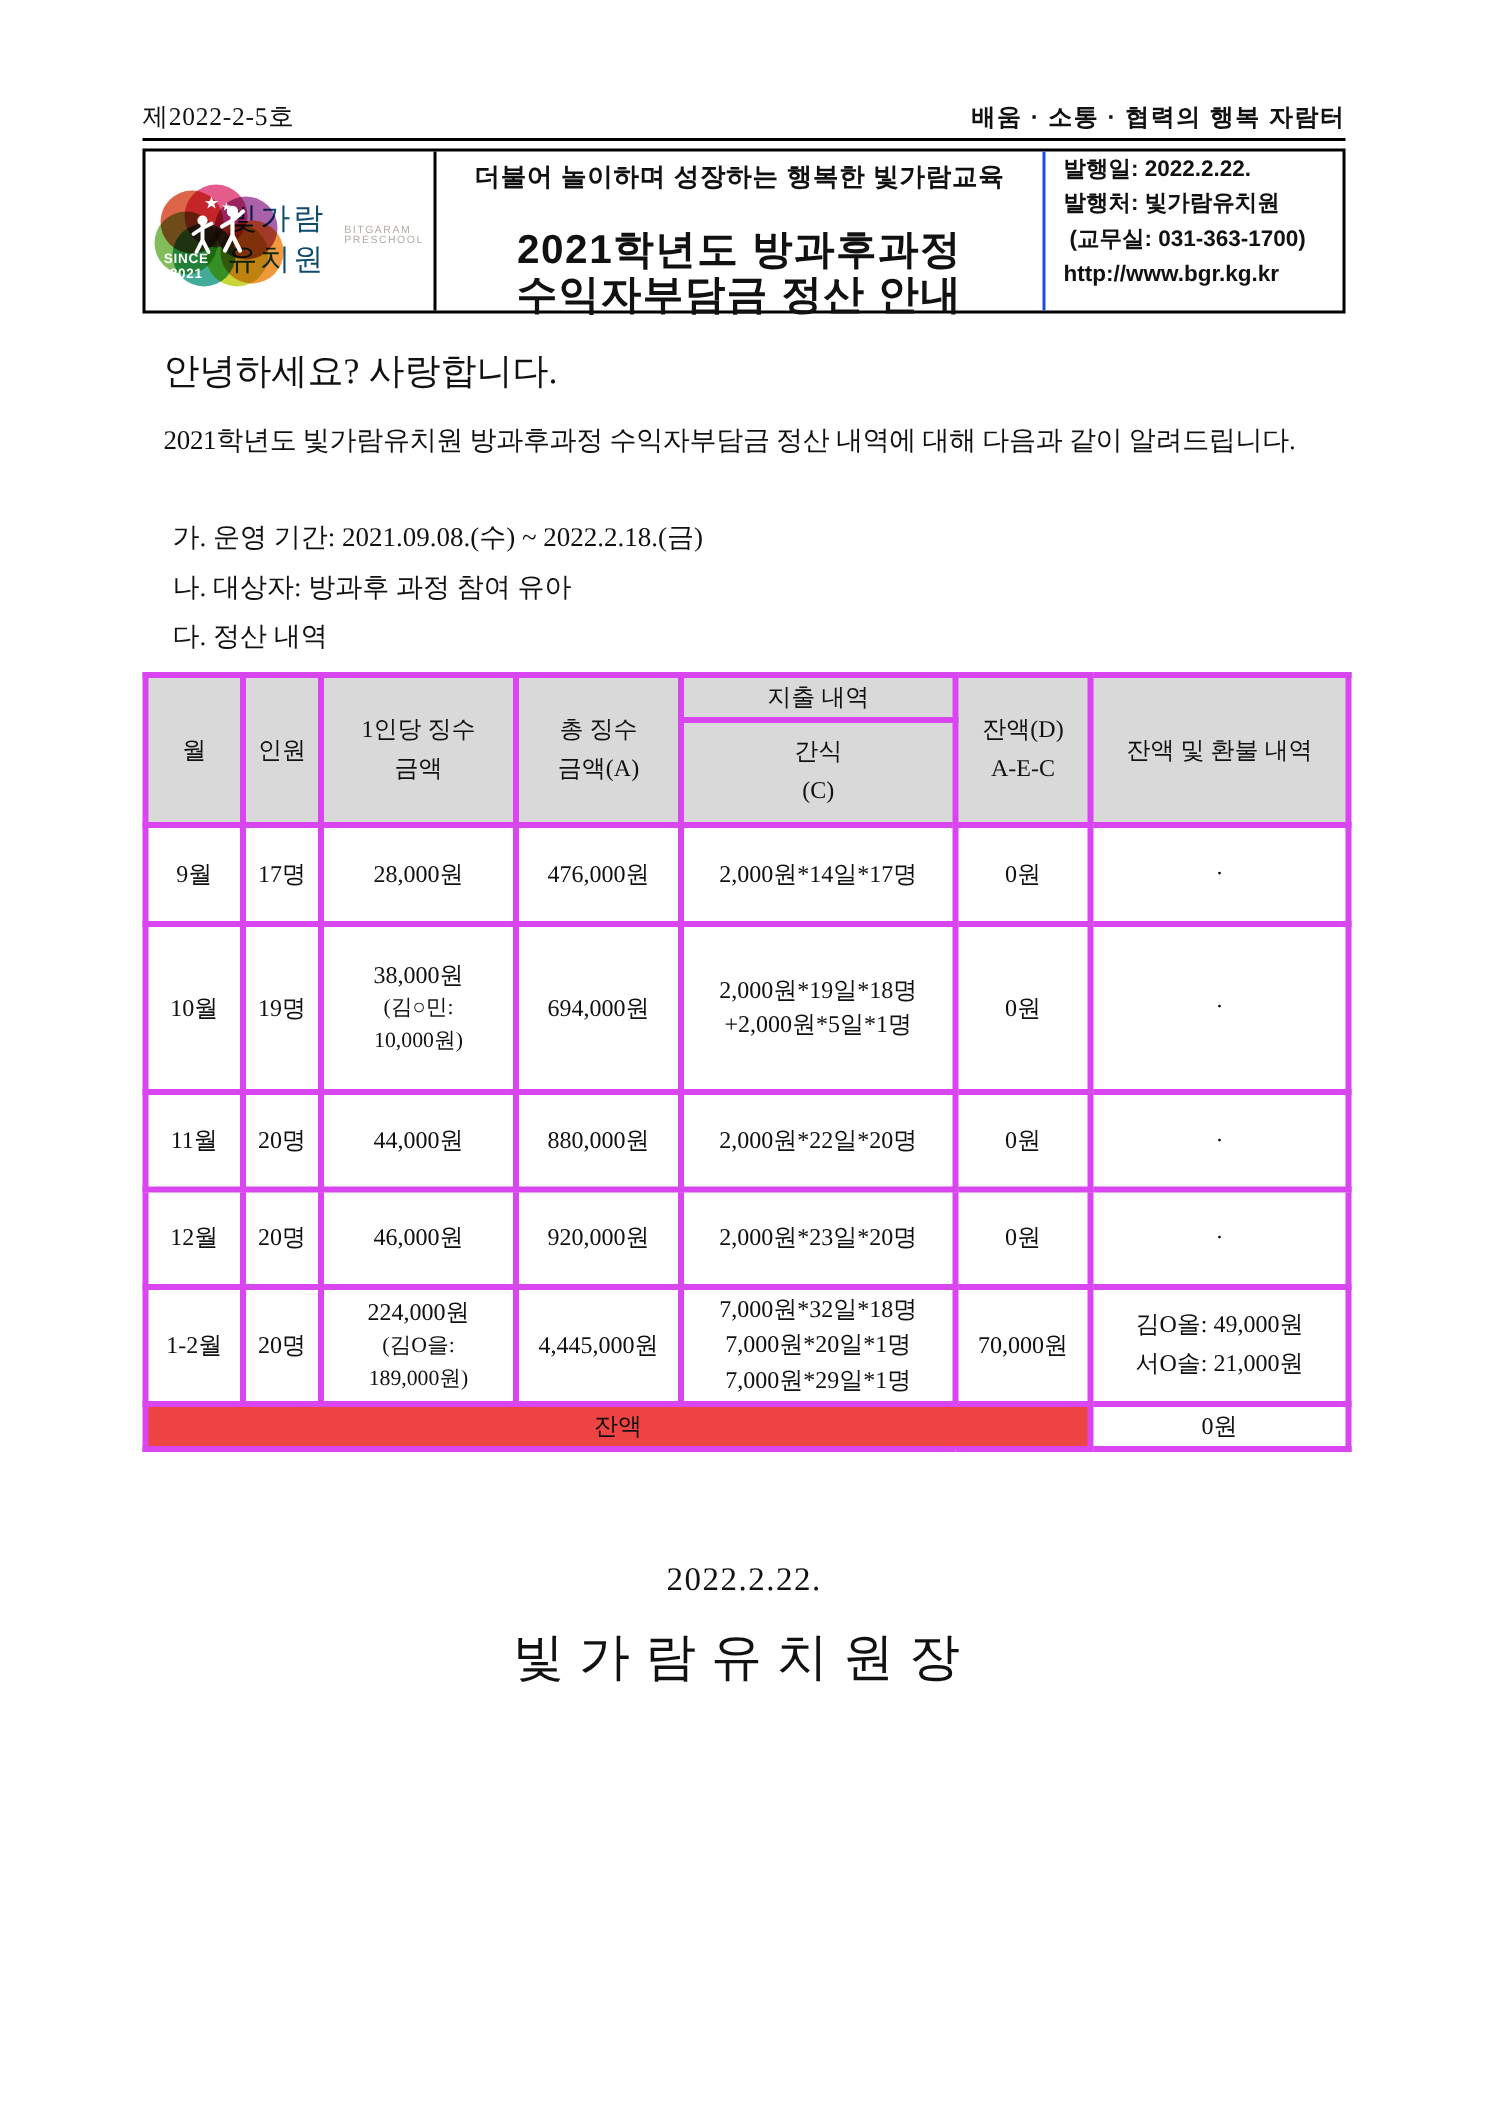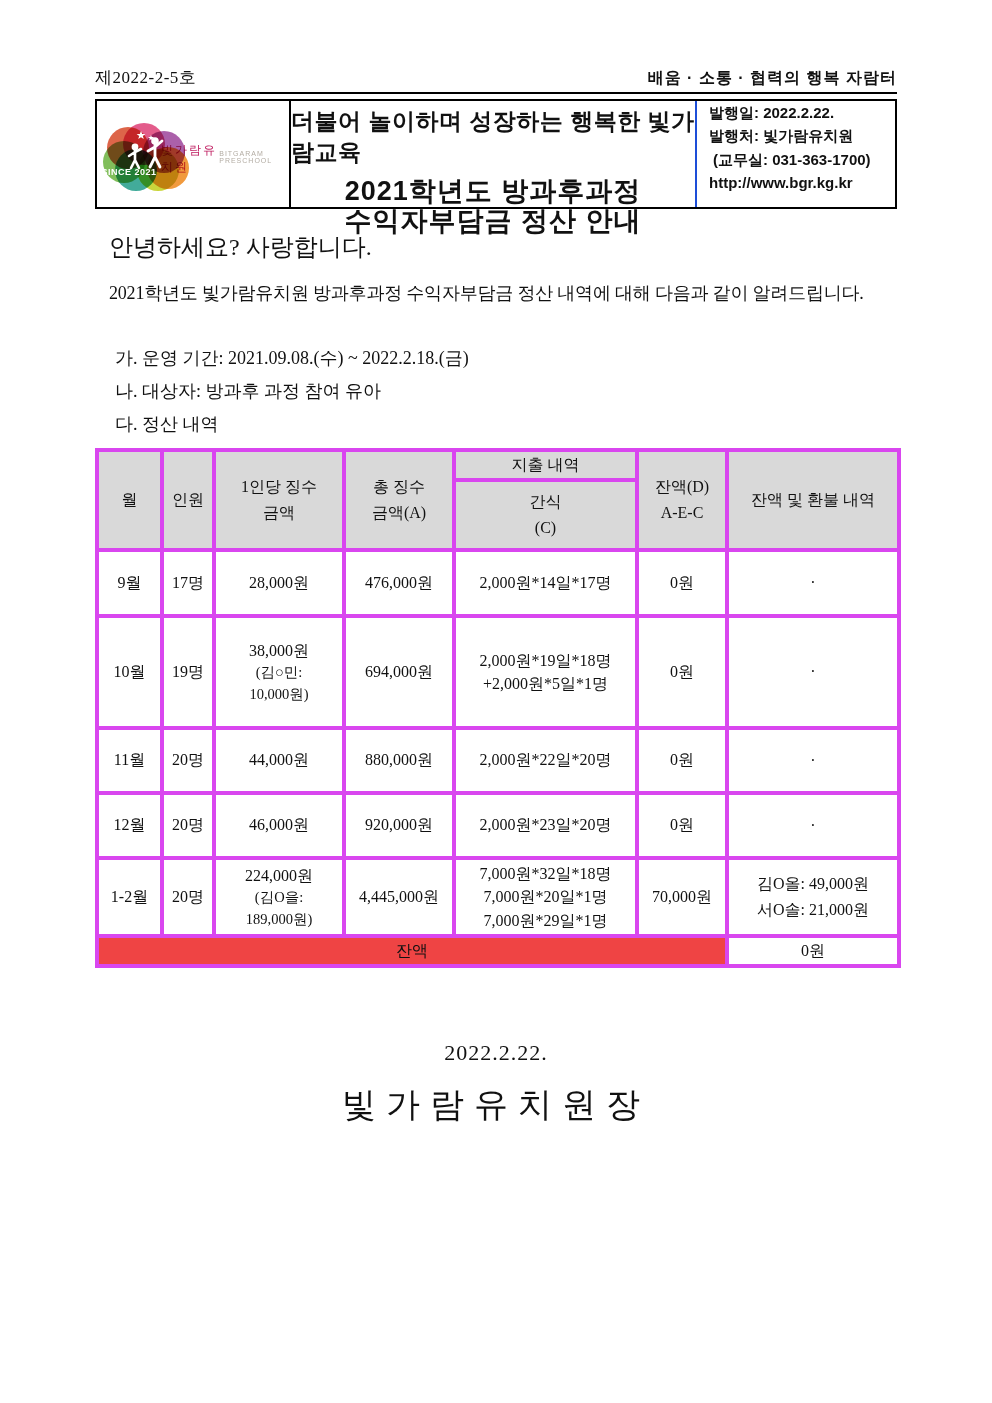--- a/index.html
+++ b/index.html
@@ -30,26 +30,26 @@
   .lc2 { left: 46px; top: 8px; background: #a04a9e; }
   .lc3 { left: 50px; top: 24px; background: #ef8c22; }
   .lc4 { left: 40px; top: 26px; background: #c3cf21; }
   .lc5 { left: 18px; top: 26px; background: #27a08c; }
   .lc6 { left: 6px;  top: 18px; background: #6fb544; }
   .lc7 { left: 10px; top: 4px;  background: #d94f30; }
   .logo-figs { position: absolute; left: 14px; top: 6px; width: 64px; height: 44px; }
   .logo-since { position: absolute; left: 0; right: 0; top: 44px; text-align: center;
                 color: #fff; font-family: "Liberation Sans", sans-serif; font-weight: bold;
                 font-size: 9px; letter-spacing: 0.5px; }
-  .logo-kr { margin-top: 4px; font-family: Liberation Mono, monospace; font-size: 12px;
-             color: #be185d; letter-spacing: 2px; }
+  .logo-kr { margin-top: 4px; font-family: Liberation Mono, monospace; font-size: 20px;
+             color: #0c4a6e; letter-spacing: 2px; }
   .logo-en { font-family: "Liberation Sans", sans-serif; font-size: 7px; color: #b3aca3; letter-spacing: 1px; }
 
-  .slogan { font-family: "Liberation Sans", sans-serif; font-weight: bold; font-size: 23px;
-            letter-spacing: 0.5px; margin-bottom: 8px; }
+  .slogan { font-family: "Liberation Sans", sans-serif; font-weight: bold; font-size: 17px;
+            letter-spacing: 0.5px; margin-bottom: 22px; }
   .mh-title { font-family: "Liberation Sans", sans-serif; font-weight: bold; font-size: 27px;
               line-height: 1.12; text-align: center; letter-spacing: 1px; }
 
   .pub-line { font-family: "Liberation Sans", sans-serif; font-weight: bold; font-size: 15px;
               line-height: 1.55; white-space: nowrap; }
   .pub-line.indent { padding-left: 4px; }
 
   
   .greet1 { margin-top: 22px; padding-left: 14px; font-size: 24px; }
   .greet2 { margin-top: 18px; padding-left: 14px; font-size: 18px; letter-spacing: -0.2px; }

